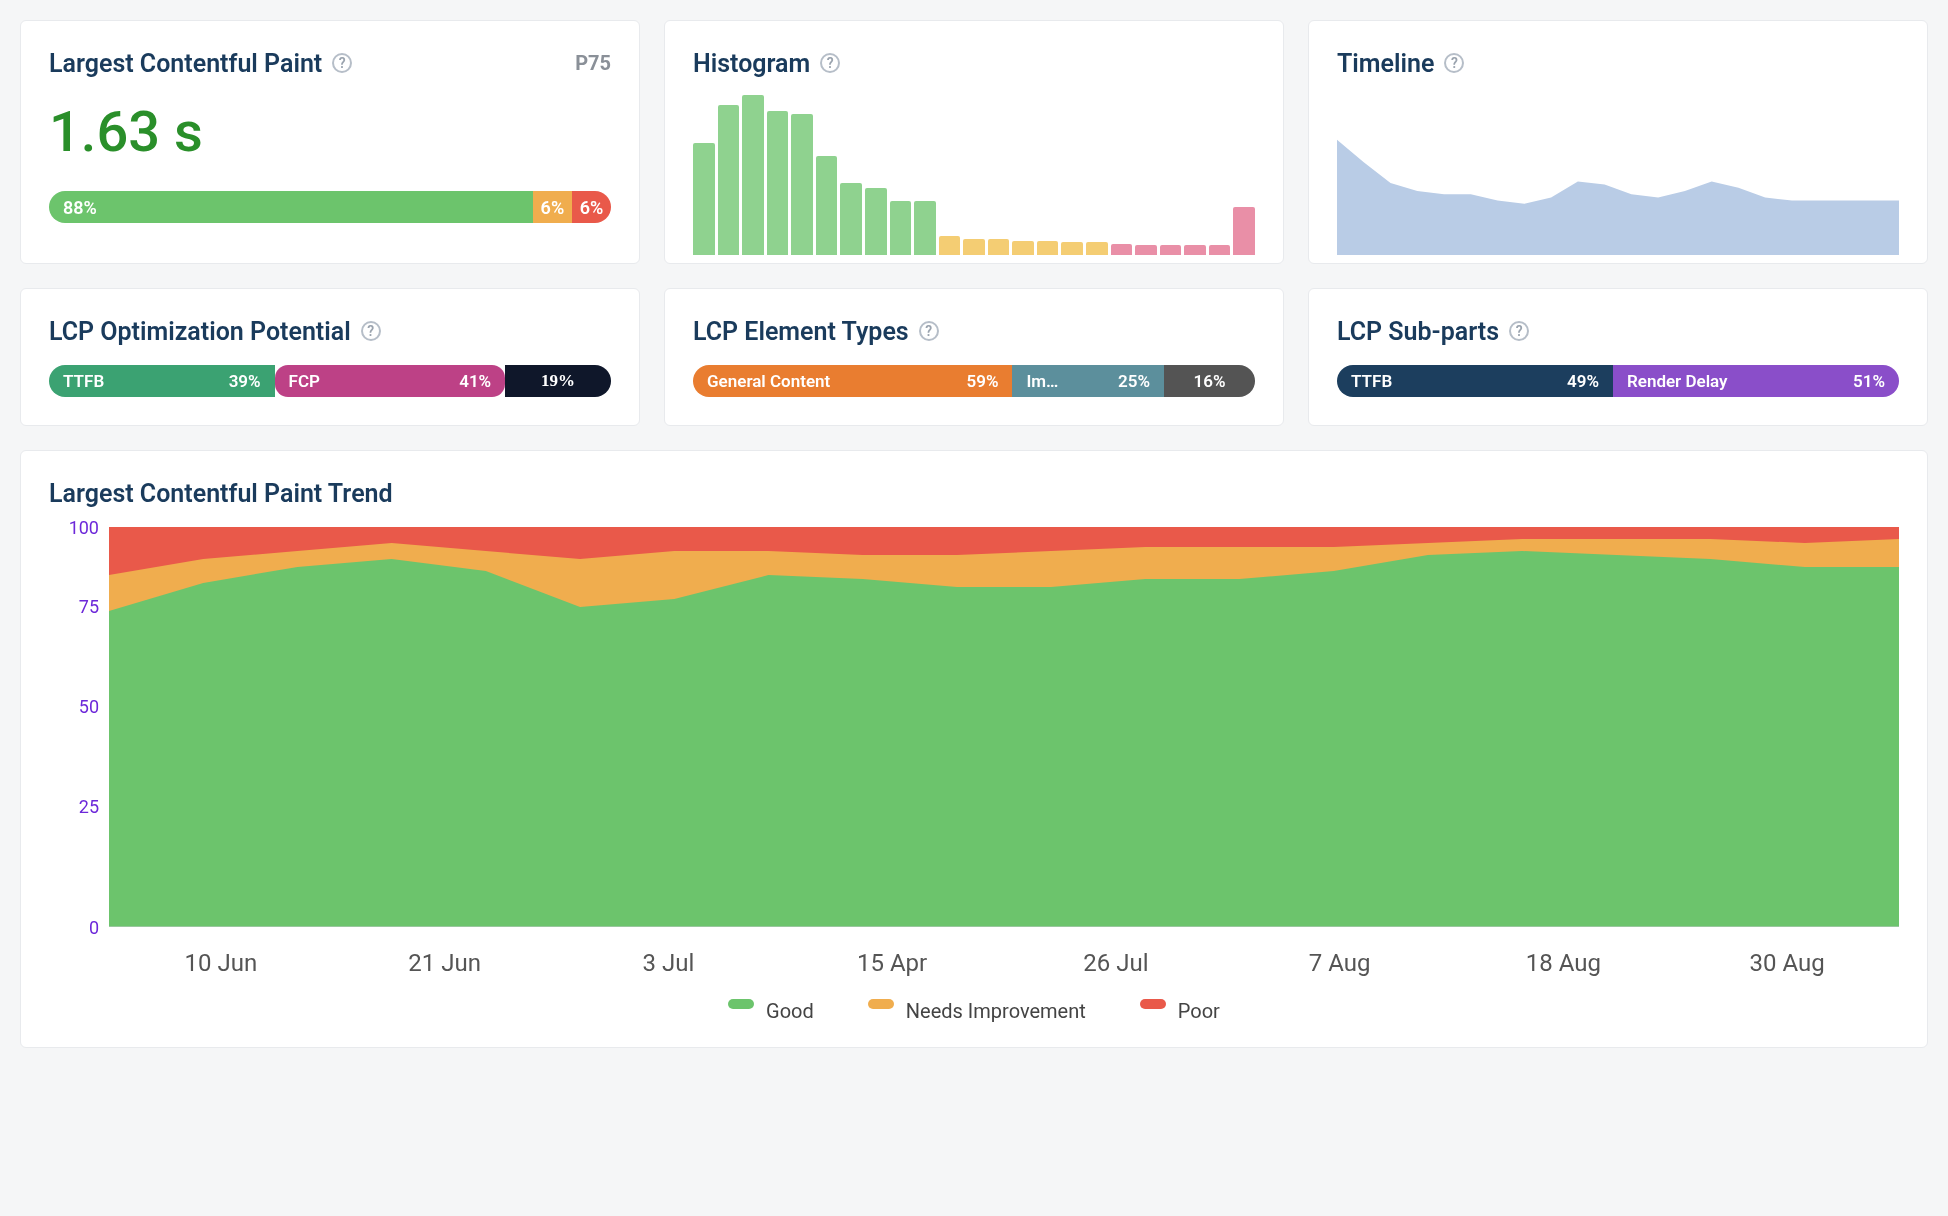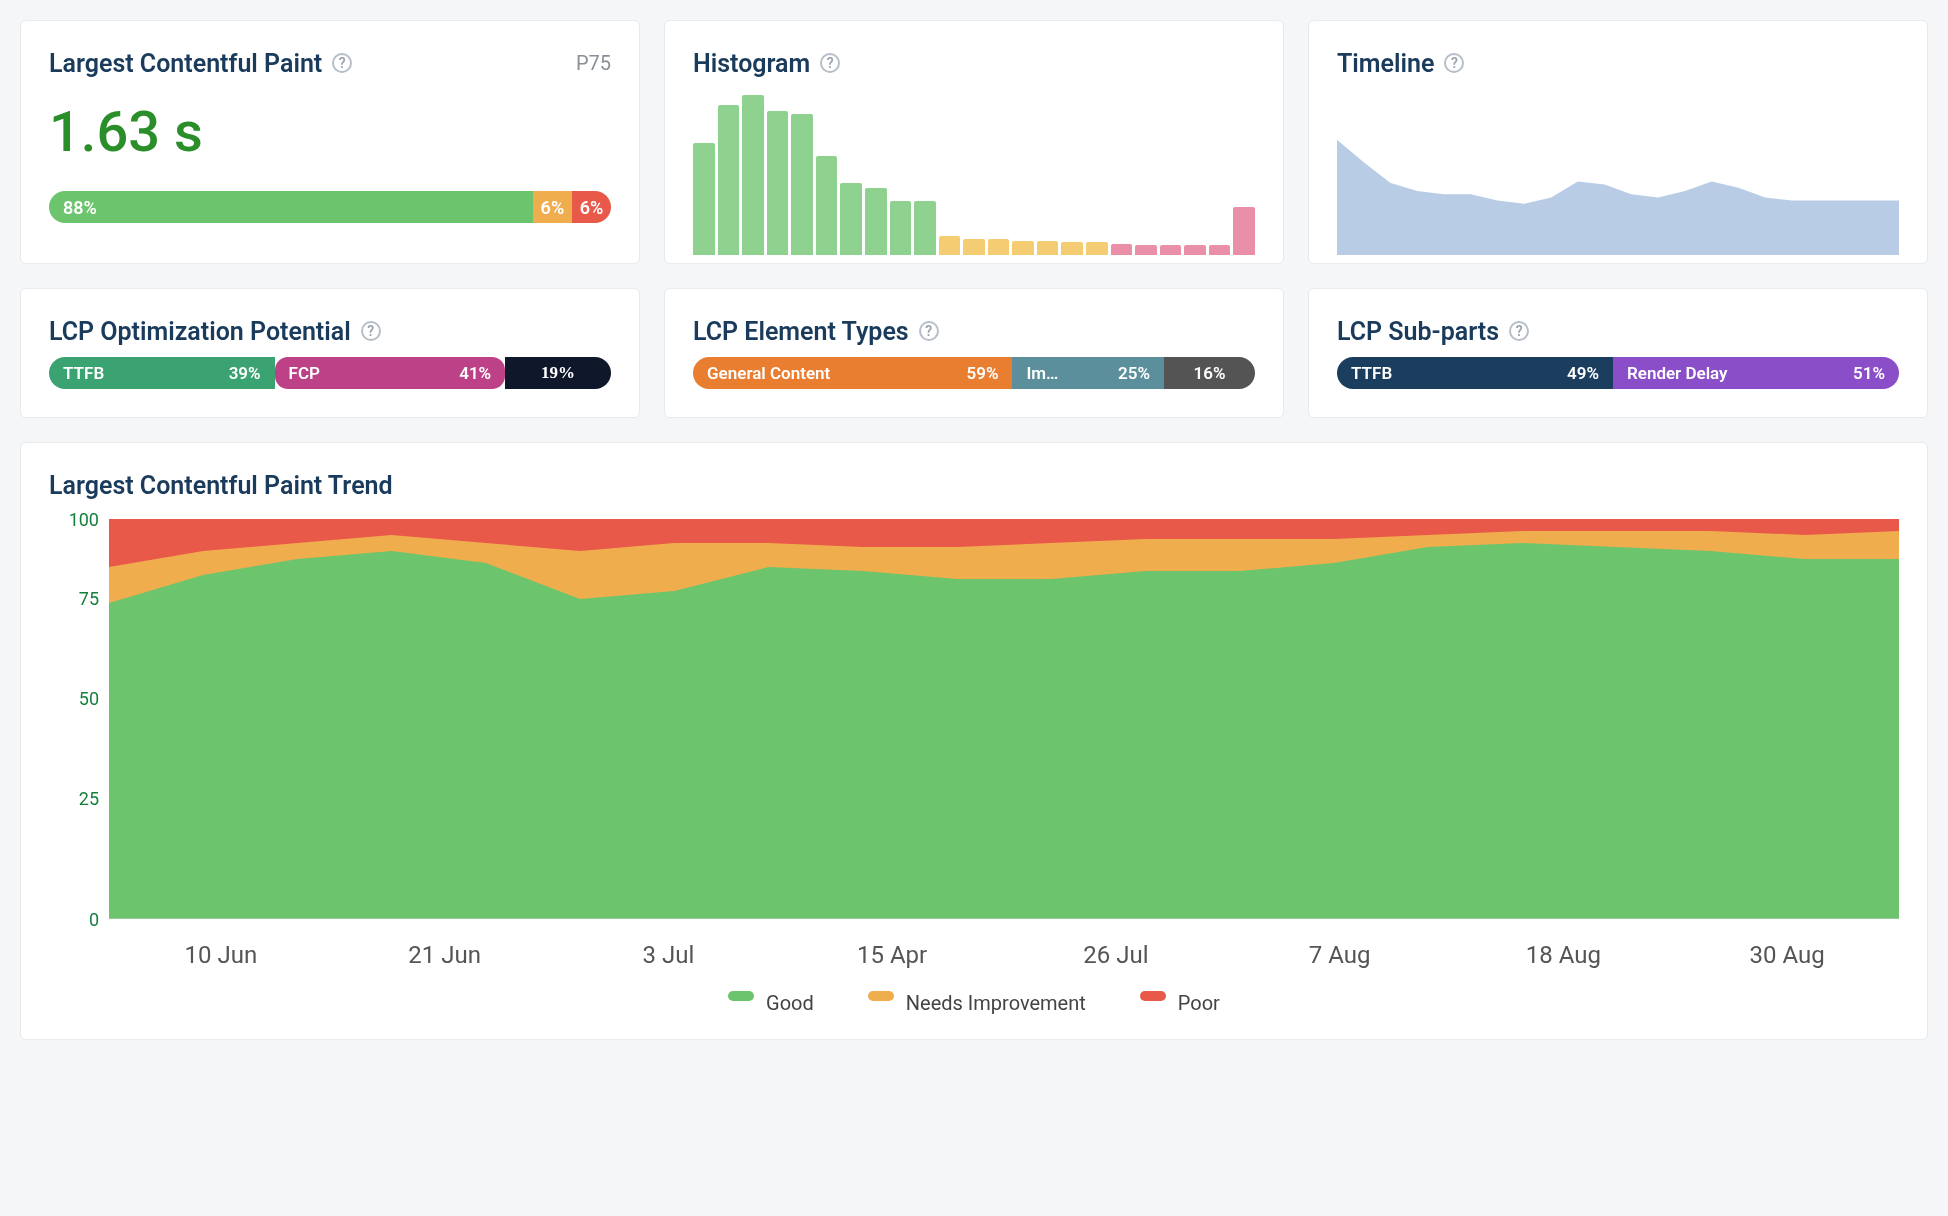--- a/index.html
+++ b/index.html
@@ -59,21 +59,21 @@
     color:var(--text-heading);
   }
   .help{
     width:20px;height:20px;border-radius:50%;
     border:2px solid #b6bec8;color:#9aa3ae;
     font-size:14px;font-weight:600;display:inline-flex;
     align-items:center;justify-content:center;line-height:1;
   }
   .badge{
     margin-left:auto;color:var(--text-muted);
-    font-size:20px;font-weight:400;
+    font-size:20px;font-weight:700;
   }
   .big-value{
     font-size:56px;font-weight:500;color:#2a8f2a;
     margin:18px 0 26px 0;
   }
   .dist-bar{
     display:flex;height:32px;width:100%;
     border-radius:16px;overflow:hidden;
     font-size:18px;font-weight:600;color:#ffffff;
   }
@@ -90,36 +90,36 @@
   .histo .bar{flex:1;border-radius:2px 2px 0 0;}
 
   
   .timeline-svg{display:block;width:100%;height:160px;margin-top:14px;}
 
   
   .pillbar{
     display:flex;height:32px;width:100%;
     border-radius:16px;overflow:hidden;
     font-size:17px;font-weight:600;color:#ffffff;
-    margin-top:8px;
+    margin-top:16px;
   }
   .pillbar .pseg{
     display:flex;align-items:center;justify-content:space-between;
     padding:0 14px;white-space:nowrap;overflow:hidden;
   }
   .pillbar .pseg.center{justify-content:center;padding:0 6px;}
   .pillbar .pseg span.ellip{overflow:hidden;text-overflow:ellipsis;}
 
   
   .panel.wide{grid-column:1/-1;}
   .trend-wrap{position:relative;padding-left:60px;}
   .trend-svg{display:block;width:100%;height:400px;}
   .y-ticks{position:absolute;left:0;top:0;height:400px;width:56px;}
   .y-ticks div{
-    position:absolute;right:6px;font-size:18px;color:#15803d;
+    position:absolute;right:6px;font-size:18px;color:#6d28d9;
     transform:translateY(-50%);
   }
   .x-ticks{display:flex;justify-content:space-between;padding:22px 0 0 0;font-size:24px;color:#555;}
   .x-ticks div{flex:1;text-align:center;}
   .legend{
     display:flex;justify-content:center;gap:54px;
     font-size:20px;color:#444;padding-top:22px;
   }
   .legend .item{display:flex;align-items:flex-start;gap:12px;}
   .legend .swatch{width:26px;height:10px;border-radius:5px;}

